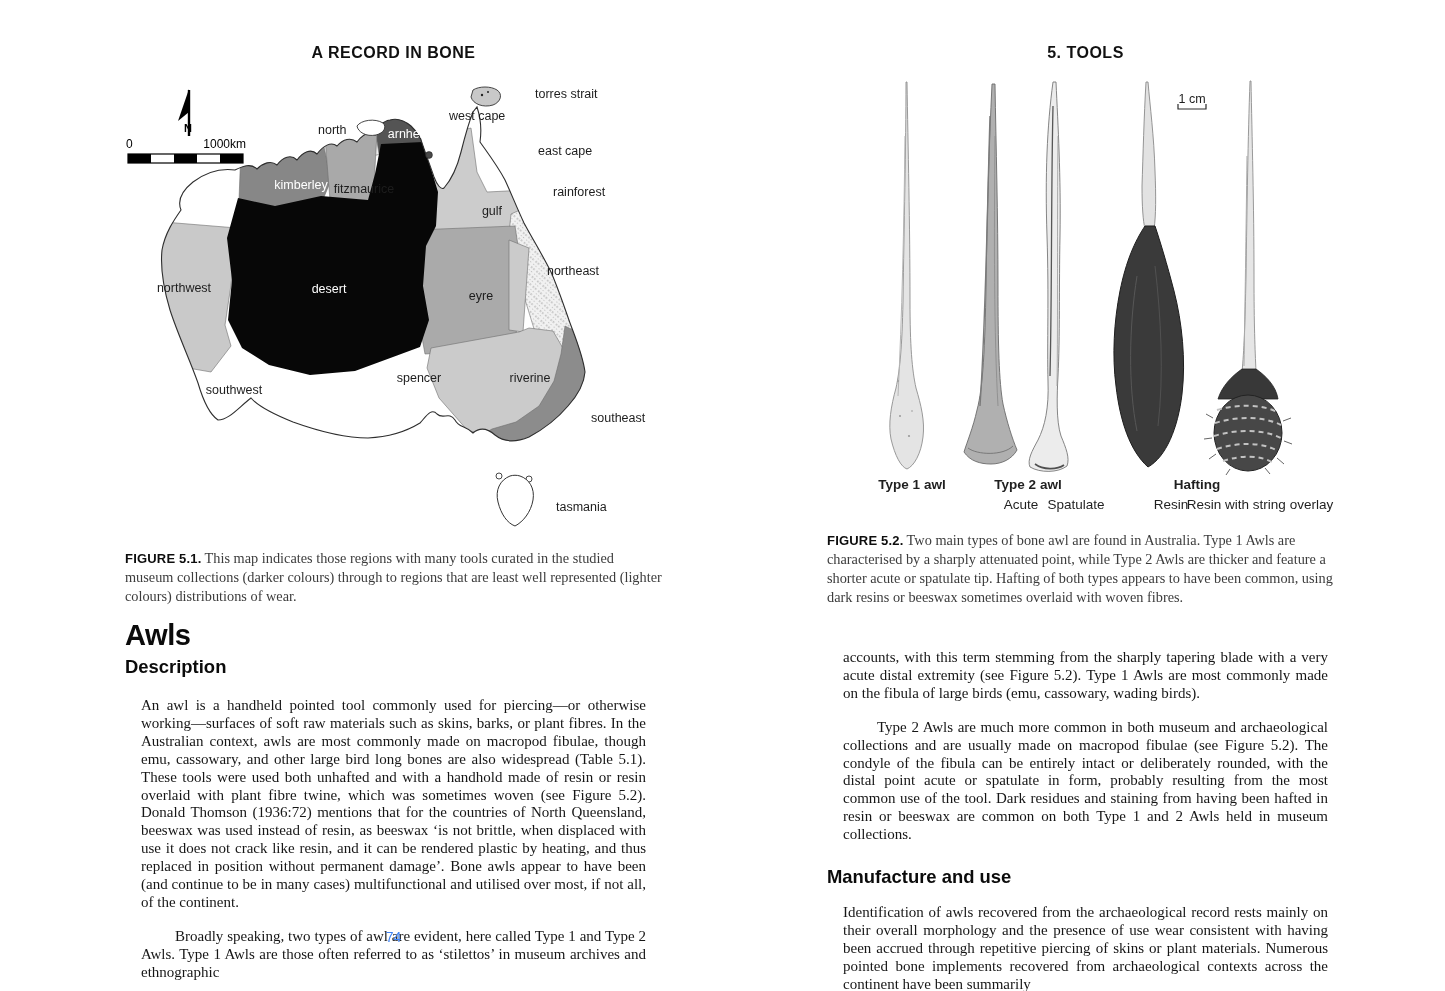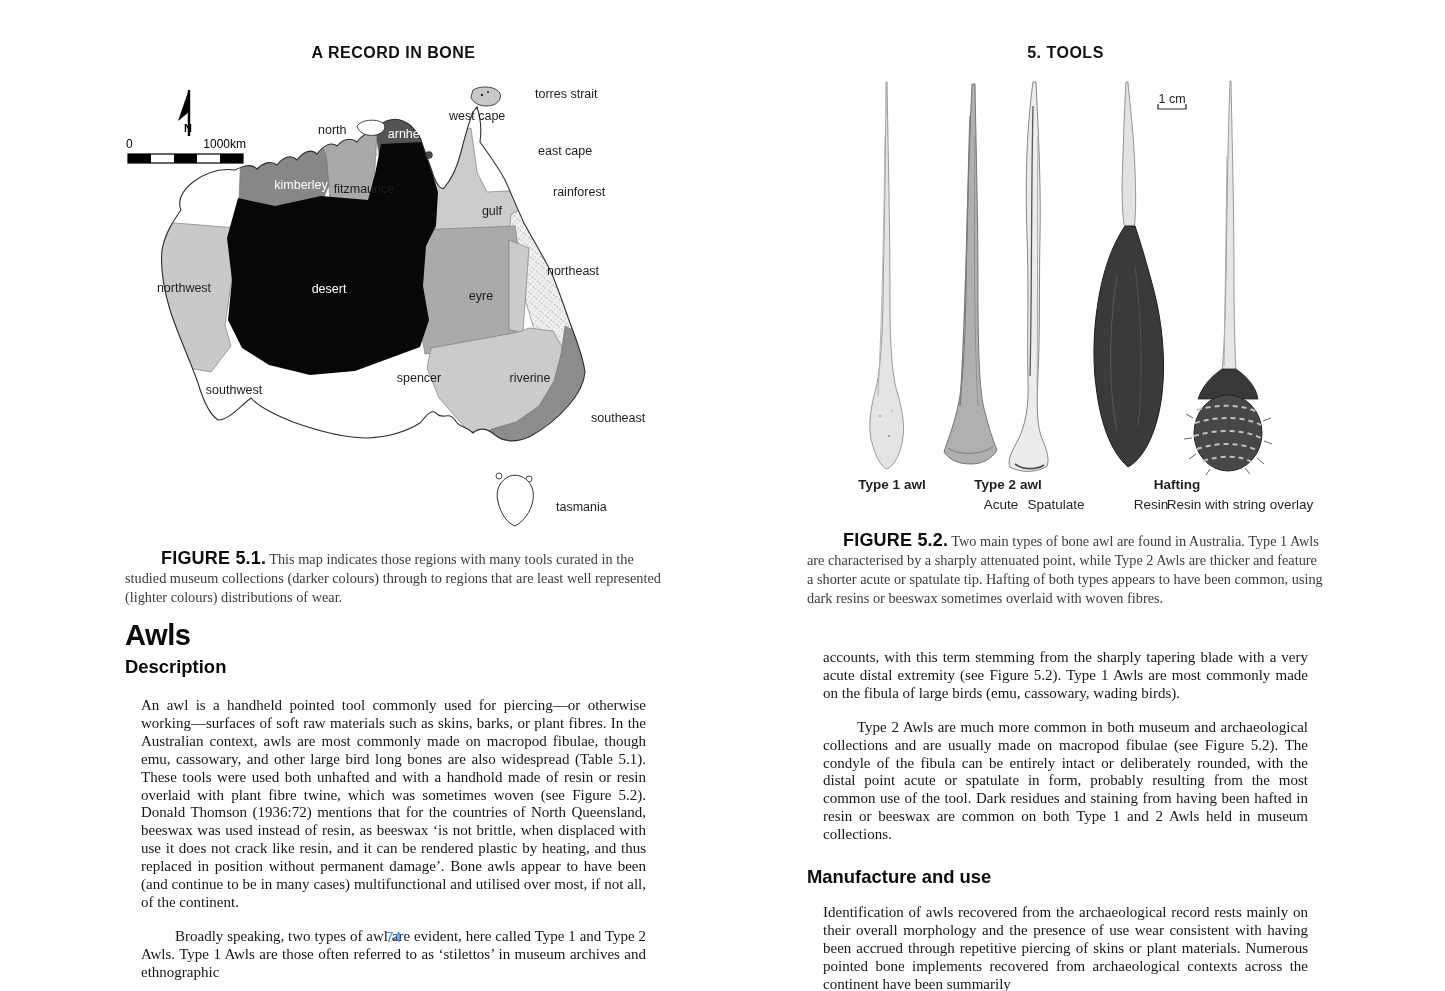--- a/index.html
+++ b/index.html
@@ -6,28 +6,28 @@
   body{
     width:1445px;height:991px;position:relative;background:#ffffff;
     font-family:"Liberation Serif",serif;color:#1c1c1c;overflow:hidden;
   }
   .running-head{
     position:absolute;top:44px;width:100%;text-align:center;
     font-family:"Liberation Sans",sans-serif;font-weight:700;font-size:16px;
     letter-spacing:.5px;color:#111;
   }
   .col-left{position:absolute;left:125px;top:0;width:537px;height:991px;}
-  .col-right{position:absolute;left:807px;top:0;width:517px;height:970px;}
+  .col-right{position:absolute;left:827px;top:0;width:517px;height:970px;}
   .map-svg{position:absolute;left:0;top:80px;}
   .awls-svg{position:absolute;left:38px;top:76px;}
   .caption{position:absolute;left:0;width:100%;
     font-size:14.3px;line-height:19px;color:#3c3c3c;text-align:left;}
   .caption .cap-label{
-    font-family:"Liberation Sans",sans-serif;font-weight:700;font-size:18px;
-    color:#0d0d0d;letter-spacing:.2px;padding-right:3px;margin-left:36px;}
+    font-family:"Liberation Sans",sans-serif;font-weight:700;font-size:13px;
+    color:#0d0d0d;letter-spacing:.2px;padding-right:3px;}
   .cap-left{top:549px;}
   .cap-right{top:531px;}
   .bodytext{position:absolute;left:0;width:100%;}
   .bodytext p{margin:16px;text-align:justify;font-size:15px;line-height:17.9px;color:#161616;}
   .bodytext p.indent{text-indent:34px;}
   .bt-left{top:681px;}
   .bt-right{top:633px;}
   h1.sec{
     position:absolute;left:0;top:618px;margin:0;
     font-family:"Liberation Sans",sans-serif;font-weight:900;font-size:30px;

